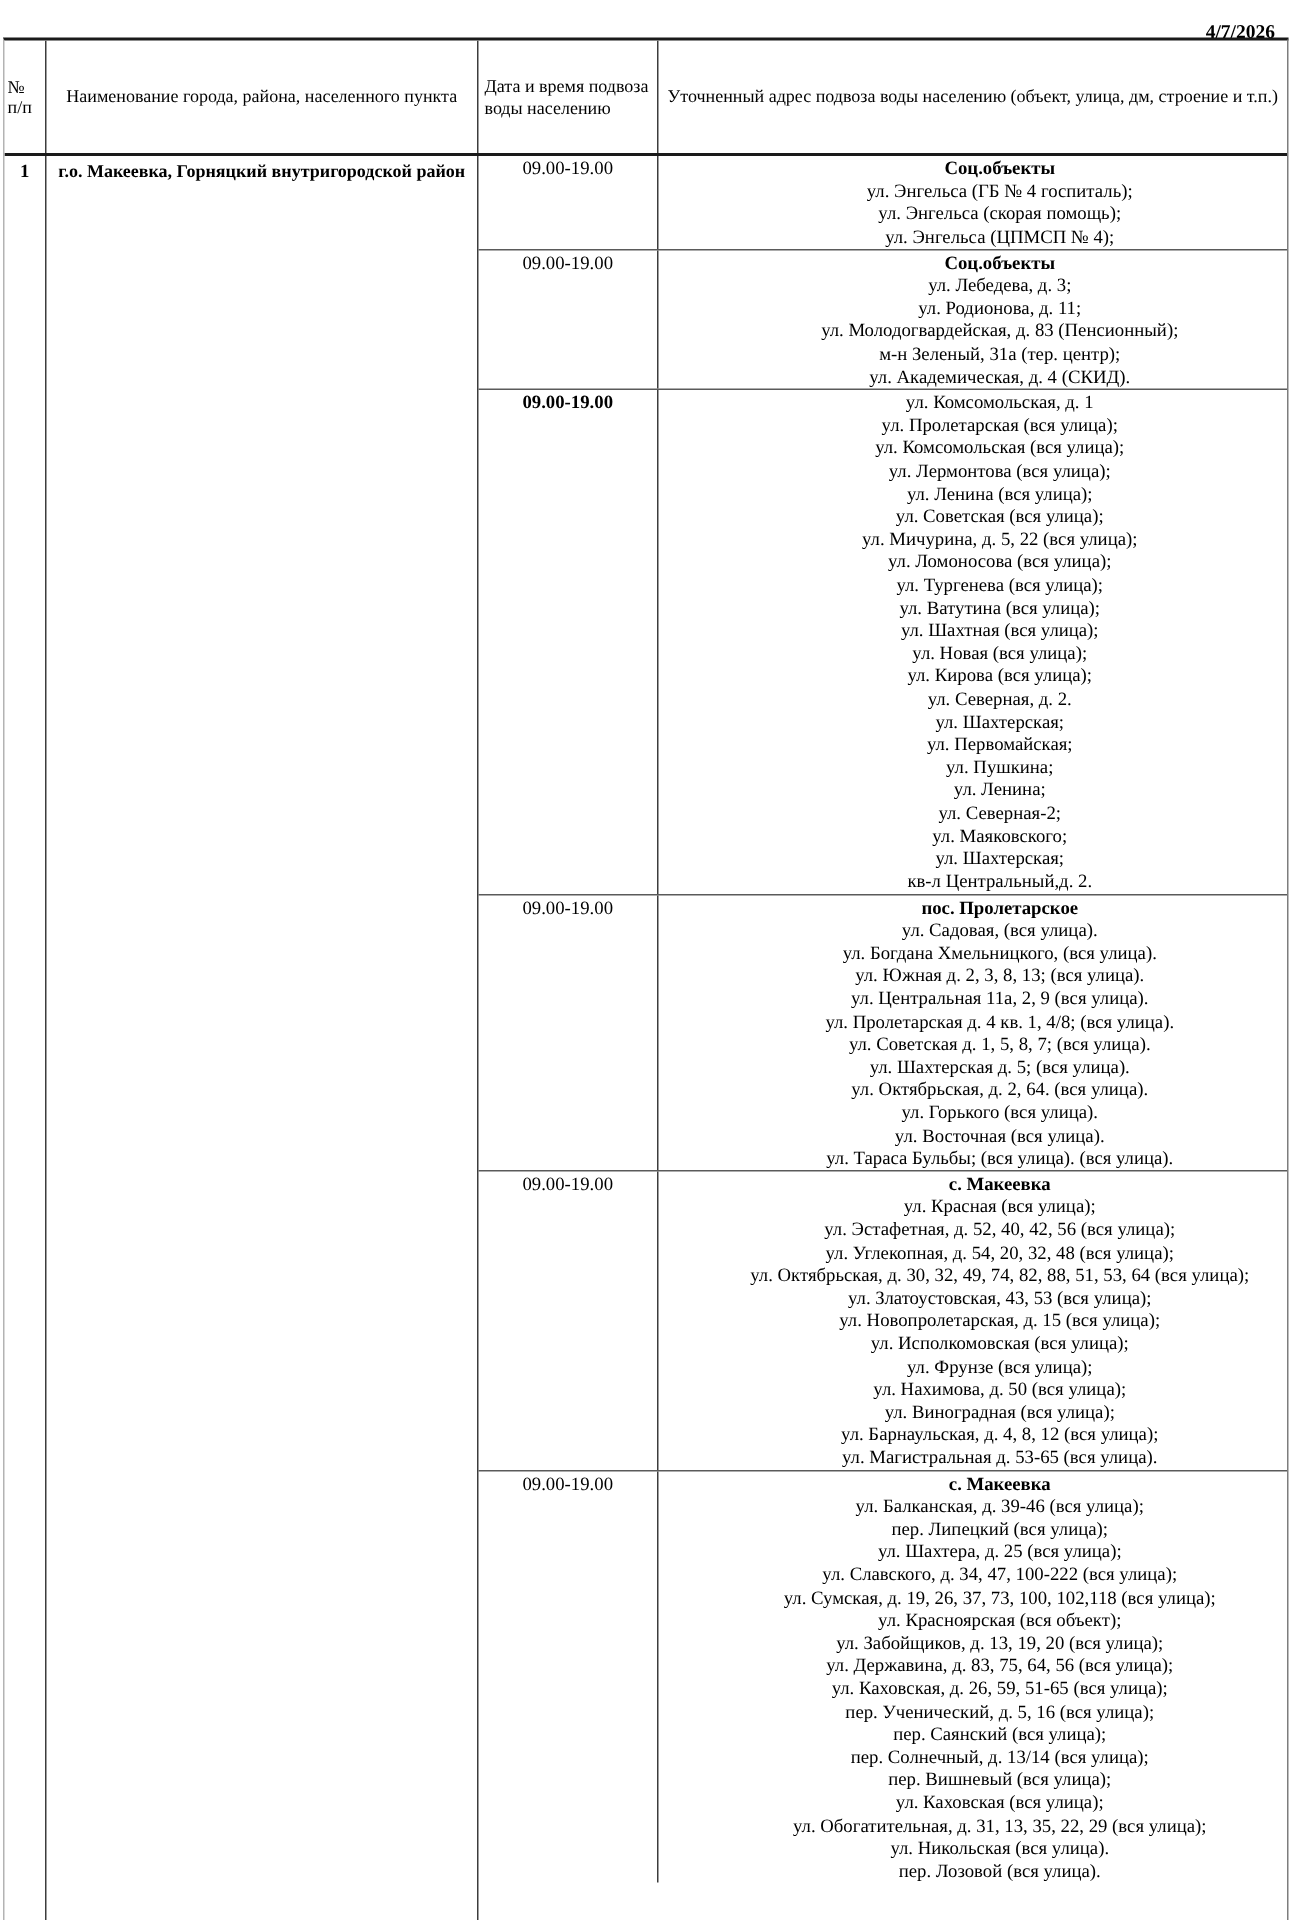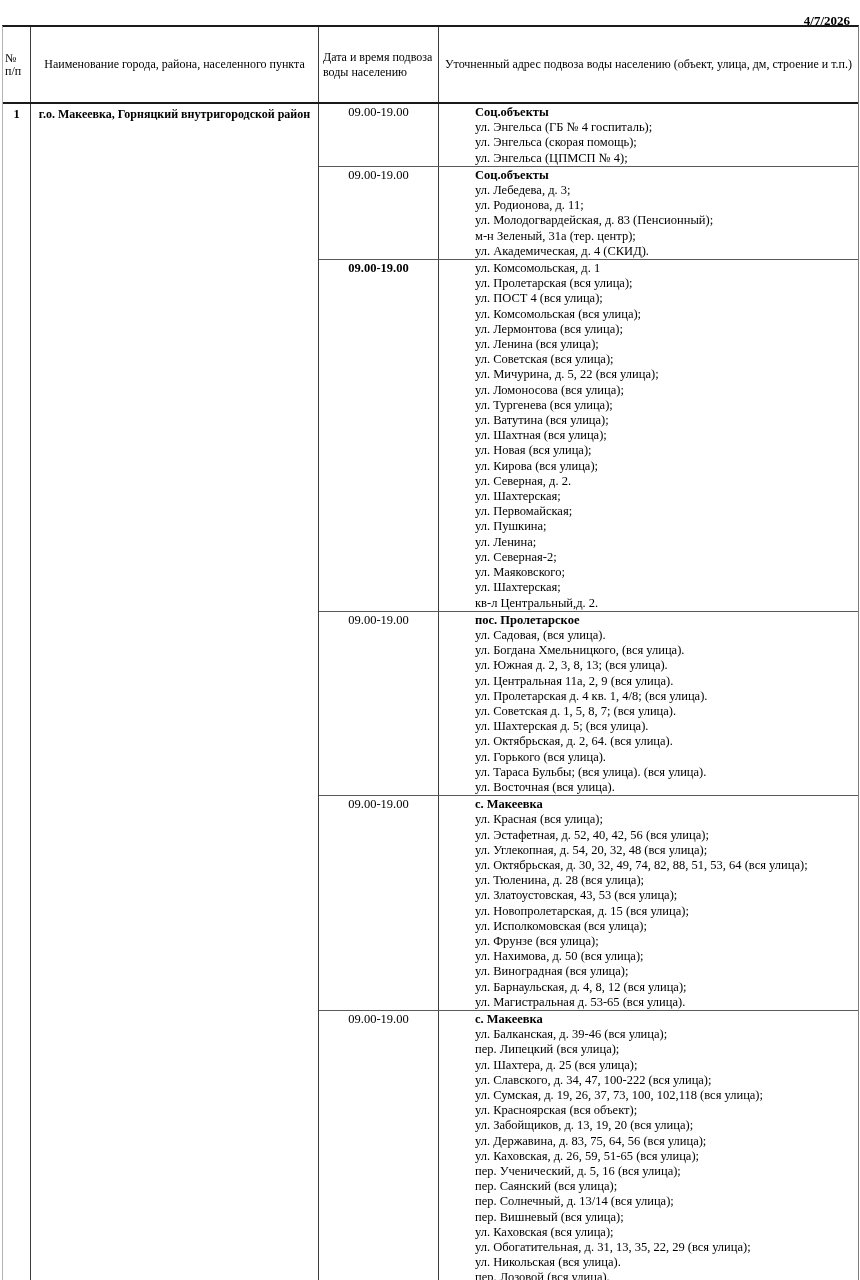--- a/index.html
+++ b/index.html
@@ -46,21 +46,21 @@
     font-weight:bold; font-size:12px; padding-top:3px;
     white-space:nowrap; overflow:hidden;
   }
   .block { display:grid; grid-template-columns:120px 1fr; border-top:1px solid #5a5a5a;gap:36px; }
   .block:first-child { border-top:none; }
   .time-cell {
     border-right:1px solid #3c3c3c; text-align:center;
     font-size:12.5px; line-height:15.2px; padding-top:1px;
   }
   .time-cell.bold { font-weight:bold; }
-  .addr-cell { font-size:12.5px; line-height:15.2px; padding-top:1px; }
+  .addr-cell { text-align:center; font-size:12.5px; line-height:15.2px; padding-top:1px; }
   .addr-title { font-weight:bold; }
   .addr-line { white-space:nowrap; overflow:hidden; }
 </style>
 </head>
 <body>
 
 <div class="date">4/7/2026</div>
 
 <div class="table-wrap">
   <div class="header-row">
@@ -100,21 +100,20 @@
             <div class="addr-line">ул. Молодогвардейская, д. 83 (Пенсионный);</div>
             <div class="addr-line">м-н Зеленый, 31а (тер. центр);</div>
             <div class="addr-line">ул. Академическая, д. 4 (СКИД).</div>
           </div>
         </div>
         <div class="block">
           <div class="time-cell bold">09.00-19.00</div>
           <div class="addr-cell">
             <div class="addr-line">ул. Комсомольская, д. 1</div>
             <div class="addr-line">ул. Пролетарская (вся улица);</div>
-            <div class="addr-line">ул. ПОСТ 4 (вся улица);</div>
             <div class="addr-line">ул. Комсомольская (вся улица);</div>
             <div class="addr-line">ул. Лермонтова (вся улица);</div>
             <div class="addr-line">ул. Ленина (вся улица);</div>
             <div class="addr-line">ул. Советская (вся улица);</div>
             <div class="addr-line">ул. Мичурина, д. 5, 22 (вся улица);</div>
             <div class="addr-line">ул. Ломоносова (вся улица);</div>
             <div class="addr-line">ул. Тургенева (вся улица);</div>
             <div class="addr-line">ул. Ватутина (вся улица);</div>
             <div class="addr-line">ул. Шахтная (вся улица);</div>
             <div class="addr-line">ул. Новая (вся улица);</div>
@@ -136,33 +135,32 @@
             <div class="addr-title">пос. Пролетарское</div>
             <div class="addr-line">ул. Садовая, (вся улица).</div>
             <div class="addr-line">ул. Богдана Хмельницкого, (вся улица).</div>
             <div class="addr-line">ул. Южная д. 2, 3, 8, 13; (вся улица).</div>
             <div class="addr-line">ул. Центральная 11а, 2, 9 (вся улица).</div>
             <div class="addr-line">ул. Пролетарская д. 4 кв. 1, 4/8; (вся улица).</div>
             <div class="addr-line">ул. Советская д. 1, 5, 8, 7; (вся улица).</div>
             <div class="addr-line">ул. Шахтерская д. 5; (вся улица).</div>
             <div class="addr-line">ул. Октябрьская, д. 2, 64. (вся улица).</div>
             <div class="addr-line">ул. Горького (вся улица).</div>
+            <div class="addr-line">ул. Восточная (вся улица).</div>
             <div class="addr-line">ул. Тараса Бульбы; (вся улица). (вся улица).</div>
-            <div class="addr-line">ул. Восточная (вся улица).</div>
           </div>
         </div>
         <div class="block">
           <div class="time-cell">09.00-19.00</div>
           <div class="addr-cell">
             <div class="addr-title">с. Макеевка</div>
             <div class="addr-line">ул. Красная (вся улица);</div>
             <div class="addr-line">ул. Эстафетная, д. 52, 40, 42, 56 (вся улица);</div>
             <div class="addr-line">ул. Углекопная, д. 54, 20, 32, 48 (вся улица);</div>
             <div class="addr-line">ул. Октябрьская, д. 30, 32, 49, 74, 82, 88, 51, 53, 64 (вся улица);</div>
-            <div class="addr-line">ул. Тюленина, д. 28 (вся улица);</div>
             <div class="addr-line">ул. Златоустовская, 43, 53 (вся улица);</div>
             <div class="addr-line">ул. Новопролетарская, д. 15 (вся улица);</div>
             <div class="addr-line">ул. Исполкомовская (вся улица);</div>
             <div class="addr-line">ул. Фрунзе (вся улица);</div>
             <div class="addr-line">ул. Нахимова, д. 50 (вся улица);</div>
             <div class="addr-line">ул. Виноградная (вся улица);</div>
             <div class="addr-line">ул. Барнаульская, д. 4, 8, 12 (вся улица);</div>
             <div class="addr-line">ул. Магистральная д. 53-65 (вся улица).</div>
           </div>
         </div>

